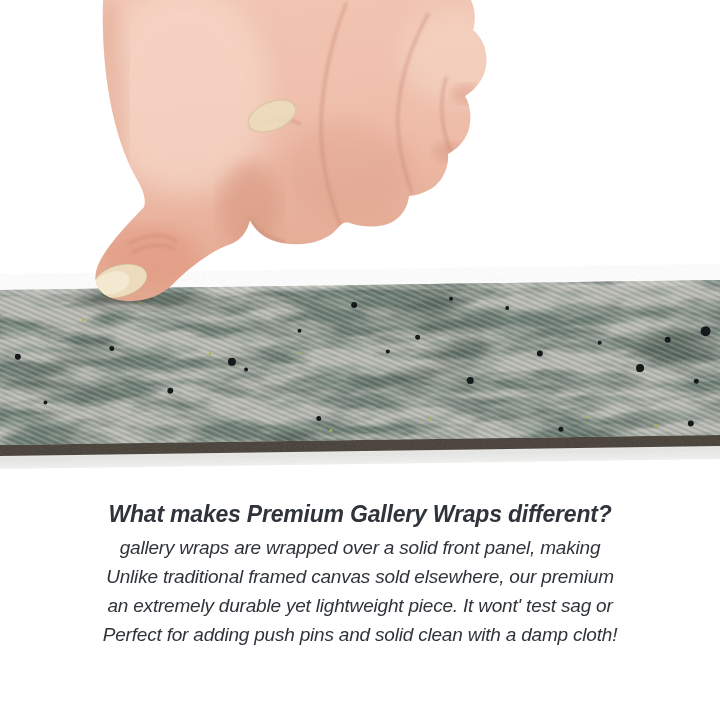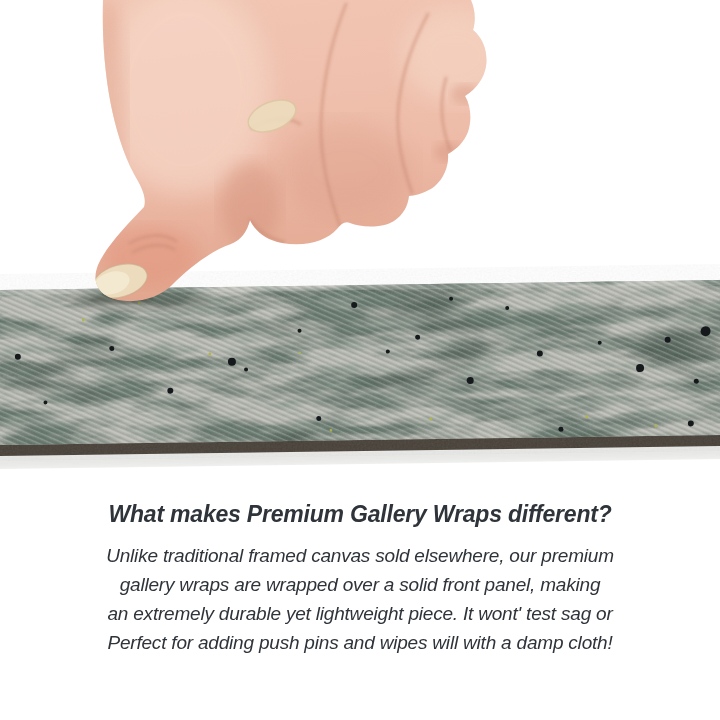--- a/index.html
+++ b/index.html
@@ -7,21 +7,21 @@
     position:relative;width:720px;height:720px;overflow:hidden;background:#ffffff;
     font-family:"Liberation Sans",sans-serif;
   }
   .photo{position:absolute;left:0;top:0;width:720px;height:720px;}
   .caption{
     position:absolute;left:0;right:0;top:501px;text-align:center;
     color:var(--text,#2f343a);
   }
   .caption-title{
     font-style:italic;font-weight:700;font-size:23px;letter-spacing:-0.2px;
-    margin:0 0 13px 0;
+    margin:0 0 5px 0;
   }
   .caption-line{
     font-style:italic;font-weight:400;font-size:19px;line-height:29px;
     letter-spacing:-0.2px;
   }
 </style>
 </head>
 <body>
 
 <div class="stage">
@@ -172,18 +172,18 @@
 
         <ellipse cx="120" cy="281" rx="28" ry="16" transform="rotate(-16 120 281)" style="fill:var(--nail,#ecdcbd)"></ellipse>
         <ellipse cx="112" cy="283" rx="18" ry="11" transform="rotate(-16 112 283)" fill="#f4ead2" opacity="0.9"></ellipse>
         <ellipse cx="120" cy="281" rx="28" ry="16" transform="rotate(-16 120 281)" fill="none" stroke="#cfa98a" stroke-width="1.5" opacity="0.7"></ellipse>
       </g>
     </g>
   </svg>
 
   <div class="caption">
     <div class="caption-title">What makes Premium Gallery Wraps different?</div>
+    <div class="caption-line">gallery wraps are wrapped over a solid front panel, making</div>
     <div class="caption-line">Unlike traditional framed canvas sold elsewhere, our premium</div>
-    <div class="caption-line">gallery wraps are wrapped over a solid front panel, making</div>
     <div class="caption-line">an extremely durable yet lightweight piece. It wont' test sag or</div>
-    <div class="caption-line">Perfect for adding push pins and wipes will with a damp cloth!</div>
+    <div class="caption-line">Perfect for adding push pins and solid clean with a damp cloth!</div>
   </div>
 </div>
 
 </body></html>

